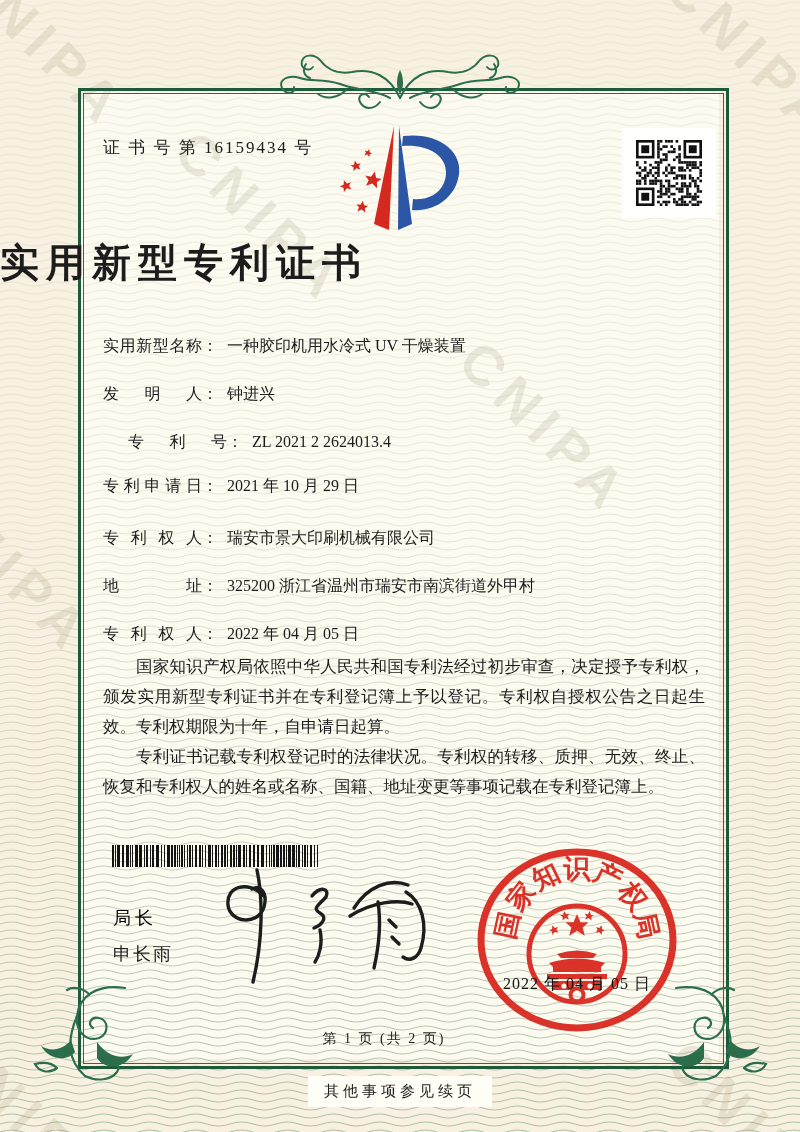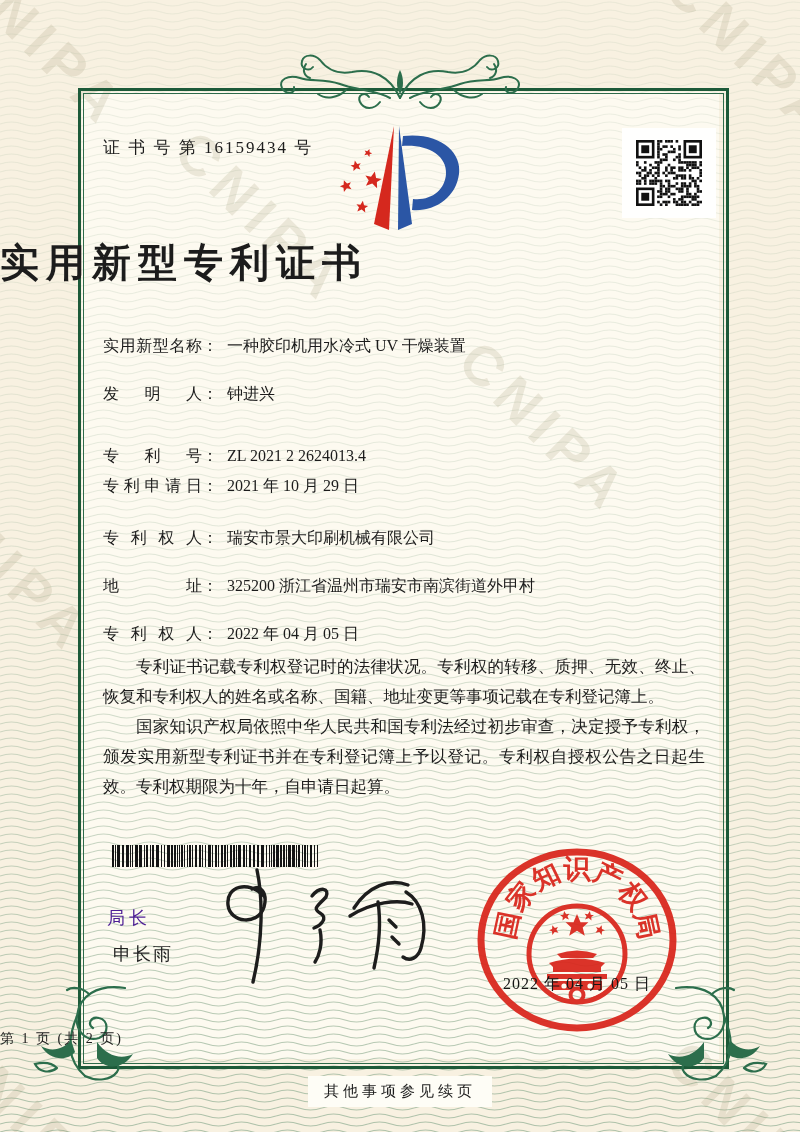--- a/index.html
+++ b/index.html
@@ -27,33 +27,33 @@
   .deco-top{left:258px;top:46px;}
   .corner-l{left:27px;top:980px;}
   .corner-r{left:658px;top:980px;transform:scaleX(-1);}
   
   .abs{position:absolute;z-index:5;}
   .cert-no{left:103px;top:136px;font-size:17px;letter-spacing:2px;}
   .logo{left:328px;top:122px;}
   .qr-box{left:622px;top:128px;width:94px;height:90px;background:#fffffe;display:flex;align-items:center;justify-content:center;}
   .title{left:0;top:236px;width:800px;text-align:left;font-size:39px;font-weight:700;letter-spacing:7px;}
   .row{position:absolute;left:103px;width:606px;font-size:16px;z-index:5;}
-  .r1{top:336px;} .r2{top:384px;} .r3{top:446px;} .r4{top:476px;} .r5{top:528px;} .r6{top:576px;} .r7{top:624px;}
+  .r1{top:336px;} .r2{top:384px;} .r3{top:432px;margin-left:25px;} .r4{top:476px;} .r5{top:528px;} .r6{top:576px;} .r7{top:624px;}
   .f-label{display:inline-block;width:99px;text-align:justify;text-align-last:justify;vertical-align:top;}
   .f-colon{margin-right:9px;}
   .pair2{position:absolute;left:352px;top:0;}
   .body-text{left:103px;top:652px;width:602px;font-size:16.5px;line-height:1.82;text-align:justify;}
   .body-text p{margin:0;text-indent:2em;}
   .barcode-wrap{left:112px;top:845px;}
-  .sig-label{left:107px;top:906px;font-family:"Liberation Sans","DejaVu Sans",sans-serif;font-size:18px;letter-spacing:4px;color:#4c1d95;}
+  .sig-label{left:113px;top:906px;font-family:"Liberation Sans","DejaVu Sans",sans-serif;font-size:18px;letter-spacing:4px;color:#000000;}
   .sig-name{left:113px;top:942px;font-family:"Liberation Sans","DejaVu Sans",sans-serif;font-size:18px;letter-spacing:2px;color:#222;}
   .signature{left:208px;top:860px;}
   .seal{left:470px;top:842px;z-index:5;opacity:.93;}
   .seal-date{left:470px;top:974px;width:214px;text-align:center;font-size:16px;letter-spacing:1px;z-index:6;color:#151515;}
-  .page-info{left:0;top:1030px;width:768px;font-size:14px;letter-spacing:2px;}
+  .page-info{left:0;top:1030px;width:768px;text-align:center;font-size:14px;letter-spacing:2px;}
   .note-box{left:50%;top:1076px;transform:translateX(-50%);background:#fefdf6;padding:6px 16px;font-size:15px;letter-spacing:4px;z-index:5;}
 </style>
 </head>
 <body>
 
 <div class="frame-bg"></div>
 
 <svg class="waves" width="800" height="1132">
   <defs>
     <pattern id="wv" width="46" height="8" patternUnits="userSpaceOnUse">
@@ -385,22 +385,22 @@
 <div class="row r6">
   <span class="f-label">地址</span><span class="f-colon">：</span><span class="f-value">325200 浙江省温州市瑞安市南滨街道外甲村</span>
 </div>
 <div class="row r7">
   <span>
     <span class="f-label">专利权人</span><span class="f-colon">：</span><span class="f-value">2022 年 04 月 05 日</span>
   </span>
 </div>
 
 <div class="abs body-text">
+  <p>国家知识产权局依照中华人民共和国专利法经过初步审查，决定授予专利权，颁发实用新型专利证书并在专利登记簿上予以登记。专利权自授权公告之日起生效。专利权期限为十年，自申请日起算。</p>
   <p>专利证书记载专利权登记时的法律状况。专利权的转移、质押、无效、终止、恢复和专利权人的姓名或名称、国籍、地址变更等事项记载在专利登记簿上。</p>
-  <p>国家知识产权局依照中华人民共和国专利法经过初步审查，决定授予专利权，颁发实用新型专利证书并在专利登记簿上予以登记。专利权自授权公告之日起生效。专利权期限为十年，自申请日起算。</p>
 </div>
 
 <div class="abs barcode-wrap">
   <svg id="barcode" width="210" height="22" viewBox="0 0 210 22">
       <rect x="0" y="0" width="2" height="22" fill="#141414"></rect>
       <rect x="3" y="0" width="1" height="22" fill="#141414"></rect>
       <rect x="5" y="0" width="3" height="22" fill="#141414"></rect>
       <rect x="10" y="0" width="2" height="22" fill="#141414"></rect>
       <rect x="14" y="0" width="3" height="22" fill="#141414"></rect>
       <rect x="18" y="0" width="1" height="22" fill="#141414"></rect>

